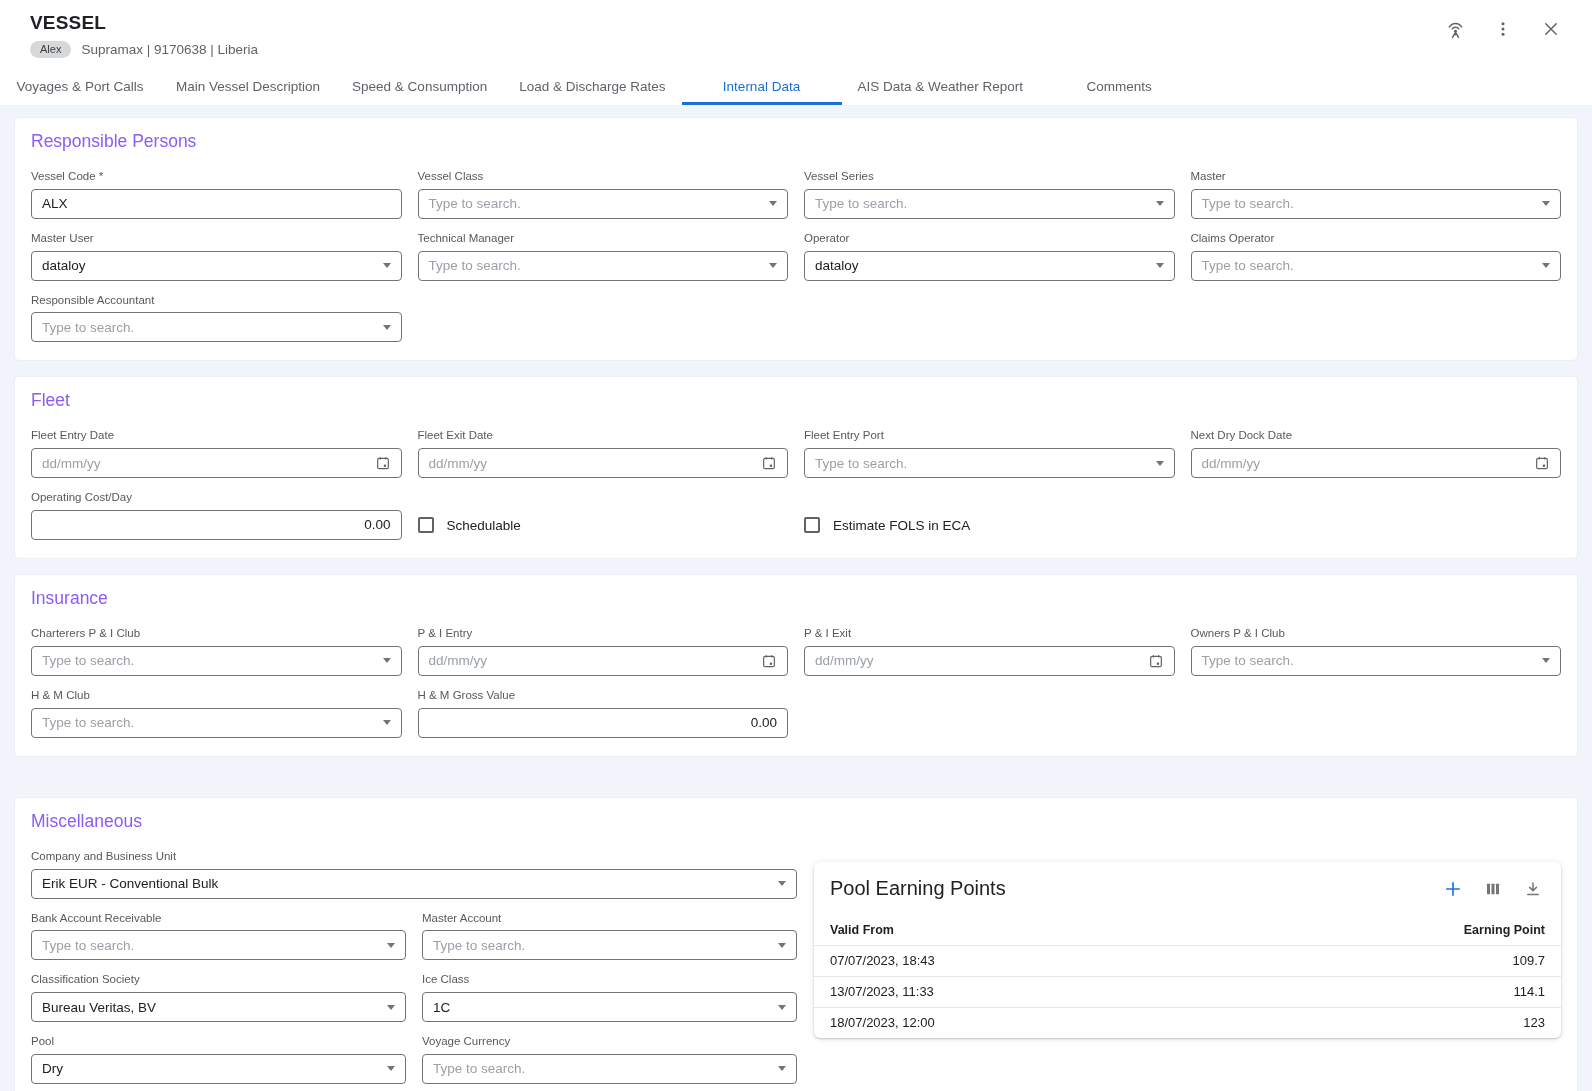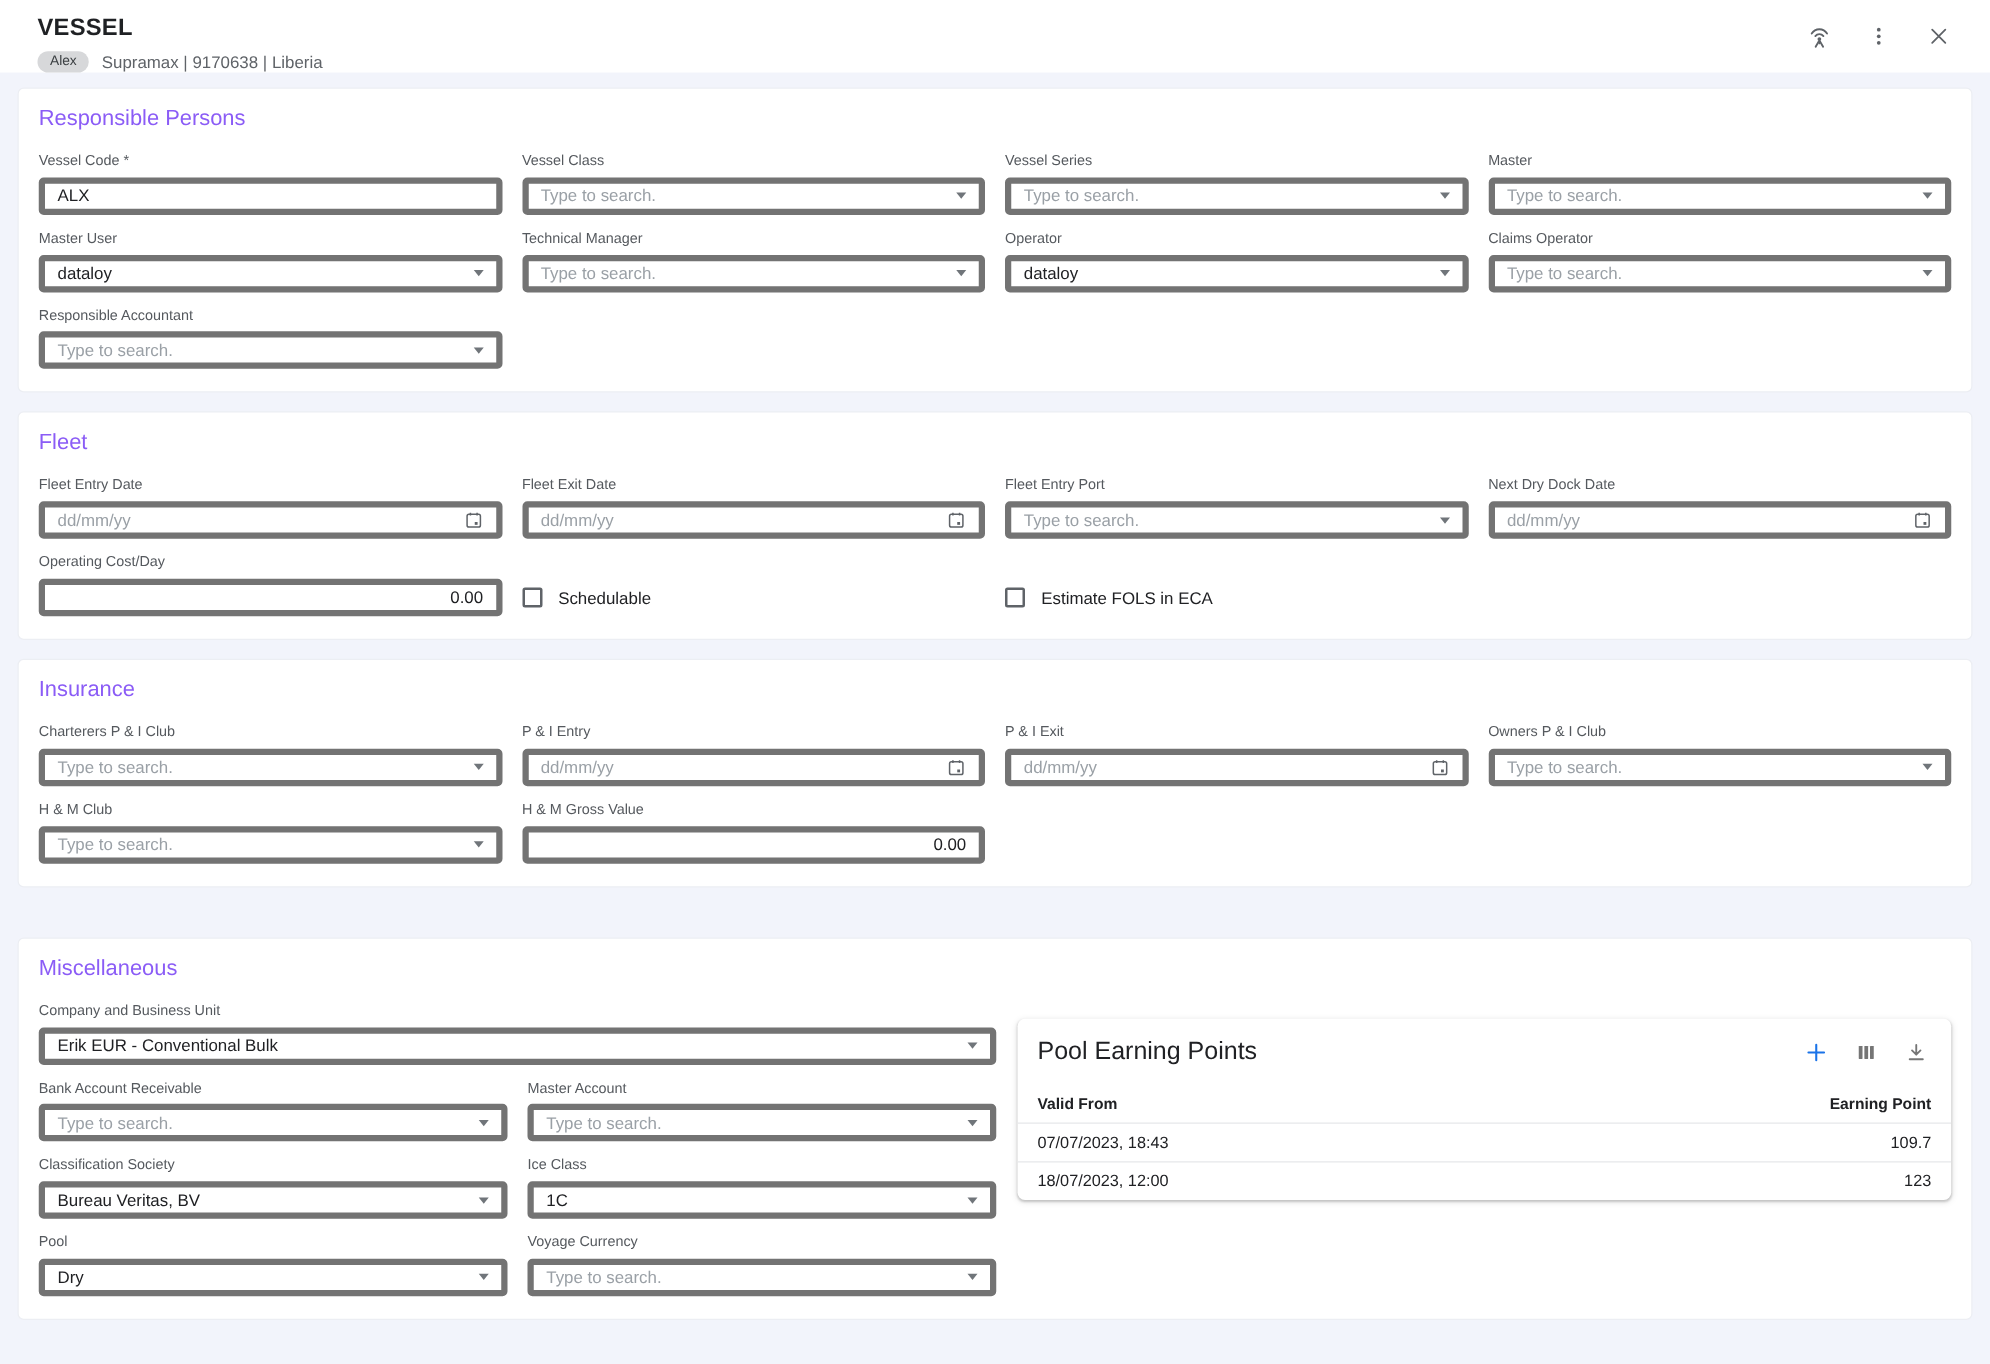--- a/index.html
+++ b/index.html
@@ -38,21 +38,21 @@
     padding: 13px 16px 18px; margin-bottom: 15px;
   }
   .card.misc { margin-bottom: 0; }
   .card.insurance { margin-bottom: 40px; }
   .card-title { font-size: 17.5px; font-weight: 400; color: #8b5cf6; margin-bottom: 18px; }
   .grid4 { display: grid; grid-template-columns: repeat(4, 1fr); column-gap: 16px; row-gap: 13px; }
   .grid2 { display: grid; grid-template-columns: repeat(2, 1fr); column-gap: 16px; row-gap: 13px; }
   .field { display: flex; flex-direction: column; }
   .flabel { font-size: 11.5px; color: #55595e; margin-bottom: 5px; line-height: 1.2; }
   .ibox {
-    height: 30px; border: 5px solid #737373; border-radius: 4px; background: #fff;
+    height: 30px; border: 1px solid #737373; border-radius: 4px; background: #fff;
     display: flex; align-items: center; padding: 0 10px; font-size: 13.5px; cursor: text;
   }
   .ival { color: #202124; }
   .ph { color: #9aa0a6; }
   .num { justify-content: flex-end; }
   .caret {
     margin-left: auto; width: 0; height: 0; flex: 0 0 auto;
     border-left: 4.5px solid transparent; border-right: 4.5px solid transparent;
     border-top: 5.5px solid #70757a; cursor: pointer;
   }
@@ -109,20 +109,29 @@
           <circle cx="12" cy="19" r="2"></circle>
       </svg>
     </span>
     <span class="hicon">
       <svg width="18" height="18" viewBox="0 0 24 24" fill="none" stroke="#5f6368" stroke-width="1.9" stroke-linecap="round">
         <path d="M5 5 L19 19 M19 5 L5 19"></path>
       </svg>
     </span>
   </div>
 
+  <div class="tabbar">
+    <div class="tab">Voyages &amp; Port Calls</div>
+    <div class="tab">Main Vessel Description</div>
+    <div class="tab">Speed &amp; Consumption</div>
+    <div class="tab">Load &amp; Discharge Rates</div>
+    <div class="tab active">Internal Data</div>
+    <div class="tab">AIS Data &amp; Weather Report</div>
+    <div class="tab">Comments</div>
+  </div>
 </div>
 
 <div class="content">
 
   <div class="card">
     <div class="card-title">Responsible Persons</div>
     <div class="grid4">
       <div class="field">
         <label class="flabel">Vessel Code *</label>
         <div class="ibox">
@@ -407,20 +416,24 @@
         <div class="pep-table">
           <div class="pep-row head">
             <span>Valid From</span>
             <span class="cell-r">Earning Point</span>
           </div>
           <div class="pep-row">
             <span>07/07/2023, 18:43</span>
             <span class="cell-r">109.7</span>
           </div>
           <div class="pep-row">
+            <span>13/07/2023, 11:33</span>
+            <span class="cell-r">114.1</span>
+          </div>
+          <div class="pep-row">
             <span>18/07/2023, 12:00</span>
             <span class="cell-r">123</span>
           </div>
         </div>
       </div>
     </div>
   </div>
 
 </div>
 

